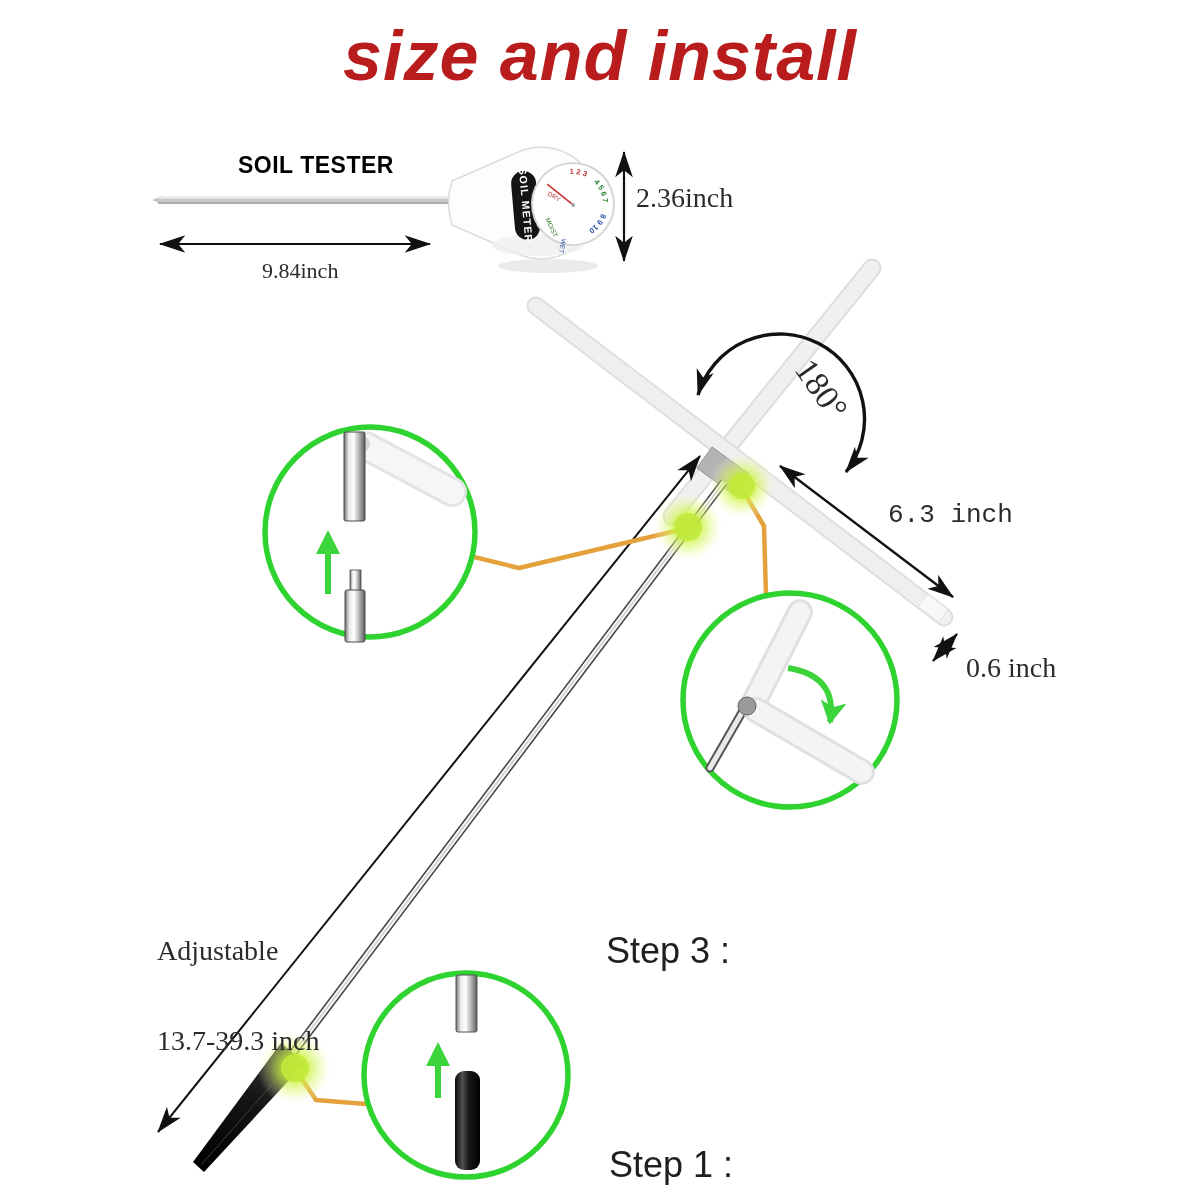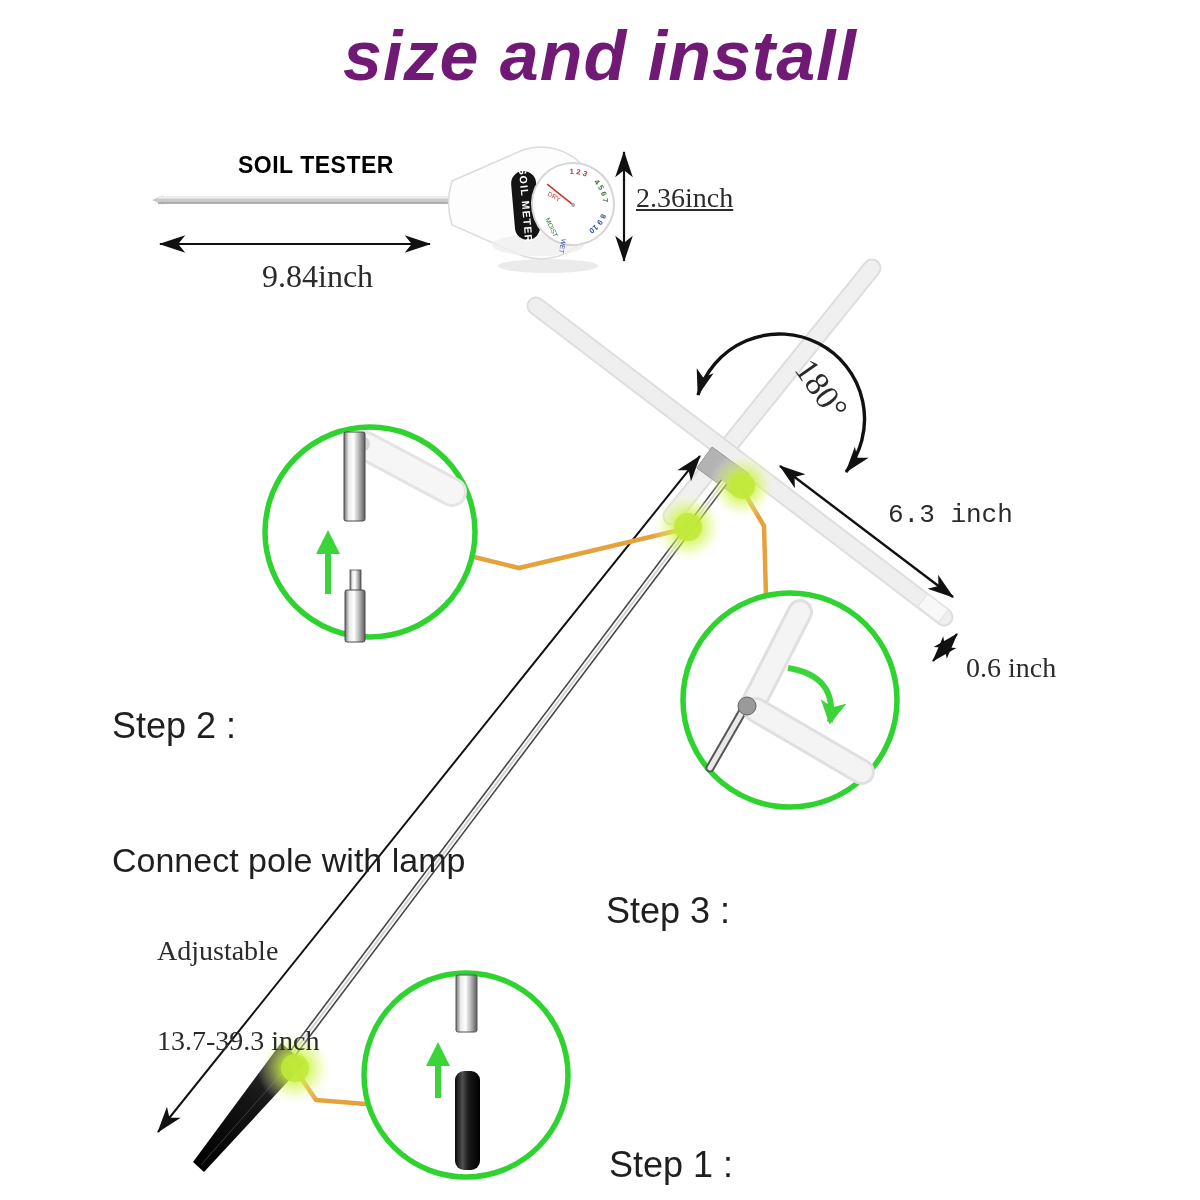--- a/index.html
+++ b/index.html
@@ -1,35 +1,35 @@
 <!DOCTYPE html>
 <html><head>
 <meta charset="utf-8">
 <style>
   html,body{margin:0;padding:0;background:#fff;}
   #canvas{position:relative;width:1200px;height:1200px;background:#fff;overflow:hidden;
           font-family:"Liberation Sans",sans-serif;color:#1f1f1f;}
   #diagram{position:absolute;left:0;top:0;}
   .abs{position:absolute;white-space:pre;}
   .title{left:50%;top:16px;transform:translateX(-50%);
-         font-style:italic;font-weight:600;font-size:70px;letter-spacing:1px;color:#701a75;}
+         font-style:italic;font-weight:600;font-size:70px;letter-spacing:1px;color:#b91c1c;}
   .tester-label{left:238px;top:152px;font-weight:bold;font-size:23px;letter-spacing:.5px;color:#000000;}
   .serifLbl{font-family:"Liberation Serif","DejaVu Serif",serif;color:#2b2b2b;}
-  .len-lbl{left:262px;top:258px;font-size:32px;}
-  .hgt-lbl{left:636px;top:182px;font-size:28px;text-decoration:underline;}
+  .len-lbl{left:262px;top:258px;font-size:22px;}
+  .hgt-lbl{left:636px;top:182px;font-size:28px;}
   .rot-lbl{left:818px;top:352px;font-size:34px;transform:rotate(55deg);transform-origin:left top;}
   .barlen-lbl{left:888px;top:500px;font-size:26px;font-family:Liberation Mono, monospace;}
   .barwid-lbl{left:966px;top:652px;font-size:28px;}
   .adj-lbl{left:157px;top:876px;font-size:28px;line-height:30px;}
   .adj-lbl span{display:block;white-space:pre;}
   .step{line-height:45px;}
   .step .h{display:block;font-size:36px;white-space:pre;}
   .step .l{display:block;font-size:34px;white-space:pre;}
   .step2{left:112px;top:613px;}
-  .step3{left:606px;top:798px;}
+  .step3{left:606px;top:838px;}
   .step1{left:609px;top:1052px;}
 </style>
 </head>
 <body>
 
 <div id="canvas">
 
 <svg id="diagram" width="1200" height="1200" viewBox="0 0 1200 1200">
   <defs>
     <marker id="ah" viewBox="0 0 12 10" refX="11.5" refY="5" markerUnits="userSpaceOnUse" markerWidth="28" markerHeight="22" orient="auto-start-reverse">
@@ -173,24 +173,20 @@
 <div class="abs serifLbl len-lbl">9.84inch</div>
 <div class="abs serifLbl hgt-lbl">2.36inch</div>
 <div class="abs serifLbl rot-lbl">180°</div>
 <div class="abs serifLbl barlen-lbl">6.3 inch</div>
 <div class="abs serifLbl barwid-lbl">0.6 inch</div>
 <div class="abs serifLbl adj-lbl">
   <span>Adjustable</span>
   <span>13.7-39.3 inch</span>
 </div>
 
-<div class="abs step step2">
-  <span class="h">Step 2 :</span>
-  <span class="l">Connect pole with lamp</span>
-</div>
 <div class="abs step step3">
   <span class="h">Step 3 :</span>
 </div>
 <div class="abs step step1">
   <span class="h">Step 1 :</span>
   
   
 </div>
 
 </div>

